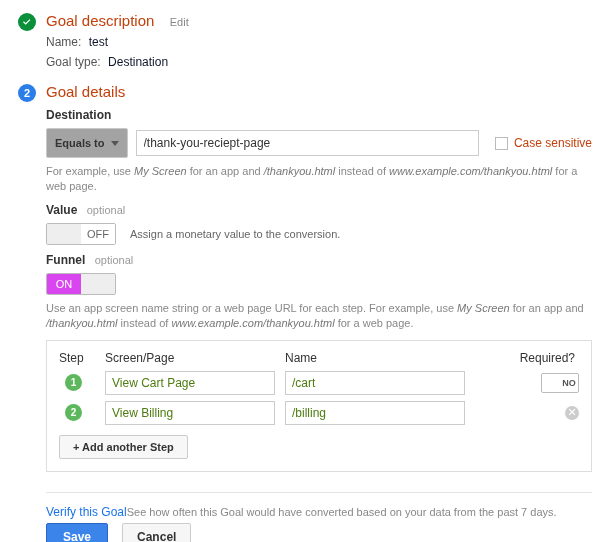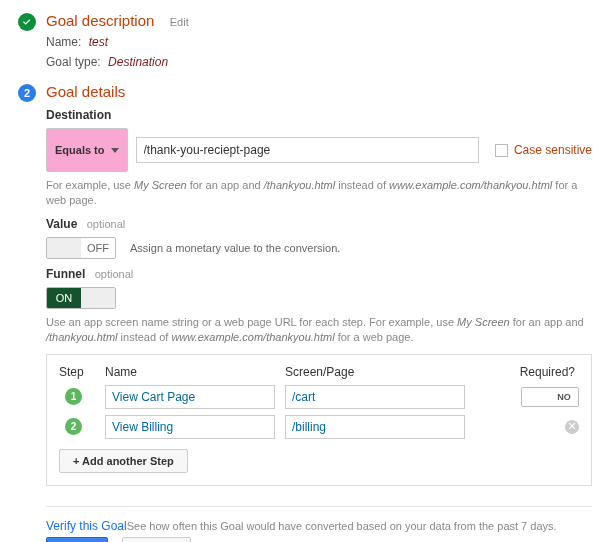--- a/index.html
+++ b/index.html
@@ -20,27 +20,27 @@
   }
   .badge-check { background: #0a8f3a; }
   .badge-check svg { width: 12px; height: 12px; display: block; }
   .badge-blue { background: #2b7de9; }
   .section-title {
     font-size: 15px; color: #c2410c; font-weight: normal;
   }
   .edit-link { font-size: 11px; color: #888; margin-left: 12px; }
   .kv { margin-top: 6px; font-size: 12px; color: #555; }
   .kv .lbl { color: #555; margin-right: 4px; }
-  .kv .val { font-style: italic; color: #7f1d1d; }
+  .kv .val { color: #0f172a; }
   .sub-h { font-size: 12px; font-weight: bold; color: #333; margin-top: 8px; margin-bottom: 6px; }
   .optional { font-size: 11px; font-weight: normal; color: #999; margin-left: 6px; }
   .row { display: flex; align-items: center; gap: 8px; }
   .dropdown-btn {
-    border: 1px solid #c8c8c8; background: #f9a8d4;
-    padding: 15px 8px; font-size: 11px; font-weight: bold; color: #333;
+    border: 1px solid #c8c8c8; background: #a3a3a3;
+    padding: 8px 8px; font-size: 11px; font-weight: bold; color: #333;
     display: inline-flex; align-items: center; gap: 6px; border-radius: 2px;
     cursor: pointer;
   }
   .chevron { width: 0; height: 0; border-left: 4px solid transparent; border-right: 4px solid transparent; border-top: 5px solid #555; }
   input[type="text"].wide {
     flex: 1; border: 1px solid #ccc; padding: 5px 7px; font-size: 12px; color: #333;
     height: 26px;
   }
   .checkbox-cell { display: flex; align-items: center; gap: 6px; margin-left: 8px; color: #c2410c; font-size: 12px; }
   .checkbox-box { width: 13px; height: 13px; border: 1px solid #bbb; background: #fff; display: inline-block; }
@@ -48,21 +48,21 @@
     font-size: 11px; color: #888; margin-top: 6px; line-height: 1.4;
   }
   .help .it { font-style: italic; color: #777; }
   .toggle {
     display: inline-flex; border: 1px solid #bbb; border-radius: 2px; overflow: hidden;
     height: 22px; width: 70px;
   }
   .toggle .half { flex: 1; display: flex; align-items: center; justify-content: center; font-size: 11px; font-weight: normal; }
   .toggle .off-left { background: #eee; }
   .toggle .off-right { background: #fff; color: #666; }
-  .toggle .on-left { background: #14532d; color: #fff; }
+  .toggle .on-left { background: #d946ef; color: #fff; }
   .toggle .on-right { background: #eee; }
   .value-row { display: flex; align-items: center; gap: 14px; margin-top: 4px; }
   .value-desc { font-size: 11px; color: #666; }
   .funnel-box {
     border: 1px solid #ddd; padding: 10px 12px 12px 12px; margin-top: 8px;
   }
   .funnel-head, .funnel-row {
     display: grid;
     grid-template-columns: 36px 170px 180px 1fr;
     gap: 10px;
@@ -71,26 +71,26 @@
   .funnel-head { font-size: 12px; color: #333; margin-bottom: 6px; }
   .funnel-row { margin-bottom: 6px; }
   .req-head { text-align: right; padding-right: 4px; }
   .mini-badge {
     width: 17px; height: 17px; border-radius: 50%; background: #5db85d;
     color: #fff; font-size: 10px; font-weight: bold;
     display: flex; align-items: center; justify-content: center;
     margin-left: 6px;
   }
   .funnel-row input {
-    width: 100%; border: 1px solid #ccc; padding: 4px 6px; font-size: 12px; height: 24px; color: #0369a1;
+    width: 100%; border: 1px solid #ccc; padding: 4px 6px; font-size: 12px; height: 24px; color: #4d7c0f;
   }
   .req-cell { display: flex; justify-content: flex-end; align-items: center; gap: 6px; }
   .req-toggle {
     display: inline-flex; border: 1px solid #bbb; border-radius: 2px; overflow: hidden;
-    height: 20px; width: 58px;
+    height: 20px; width: 38px;
   }
   .req-toggle .half { flex: 1; display: flex; align-items: center; justify-content: center; font-size: 9px; font-weight: bold; }
   .delete-icon {
     width: 14px; height: 14px; border-radius: 50%; background: #ccc;
     color: #fff; display: flex; align-items: center; justify-content: center;
     font-size: 11px; line-height: 1;
   }
   .add-step {
     border: 1px solid #ccc; background: #f7f7f7; padding: 5px 13px;
     font-size: 11px; font-weight: bold; color: #333; margin-top: 4px;
@@ -175,22 +175,22 @@
       <div class="half on-right"></div>
     </div>
   </div>
   <div class="help">
     <span>Use an app screen name string or a web page URL for each step. For example, use </span><span class="it">My Screen</span><span> for an app and </span><span class="it">/thankyou.html</span><span> instead of </span><span class="it">www.example.com/thankyou.html</span><span> for a web page.</span>
   </div>
 
   <div class="funnel-box">
     <div class="funnel-head">
       <div>Step</div>
+      <div>Screen/Page</div>
       <div>Name</div>
-      <div>Screen/Page</div>
       <div class="req-head">Required?</div>
     </div>
 
     <div class="funnel-row">
       <div class="mini-badge">1</div>
       <input type="text" value="View Cart Page" style="">
       <input type="text" value="/cart" style="">
       <div class="req-cell">
         <div class="req-toggle">
           <div class="half off-left"></div>

